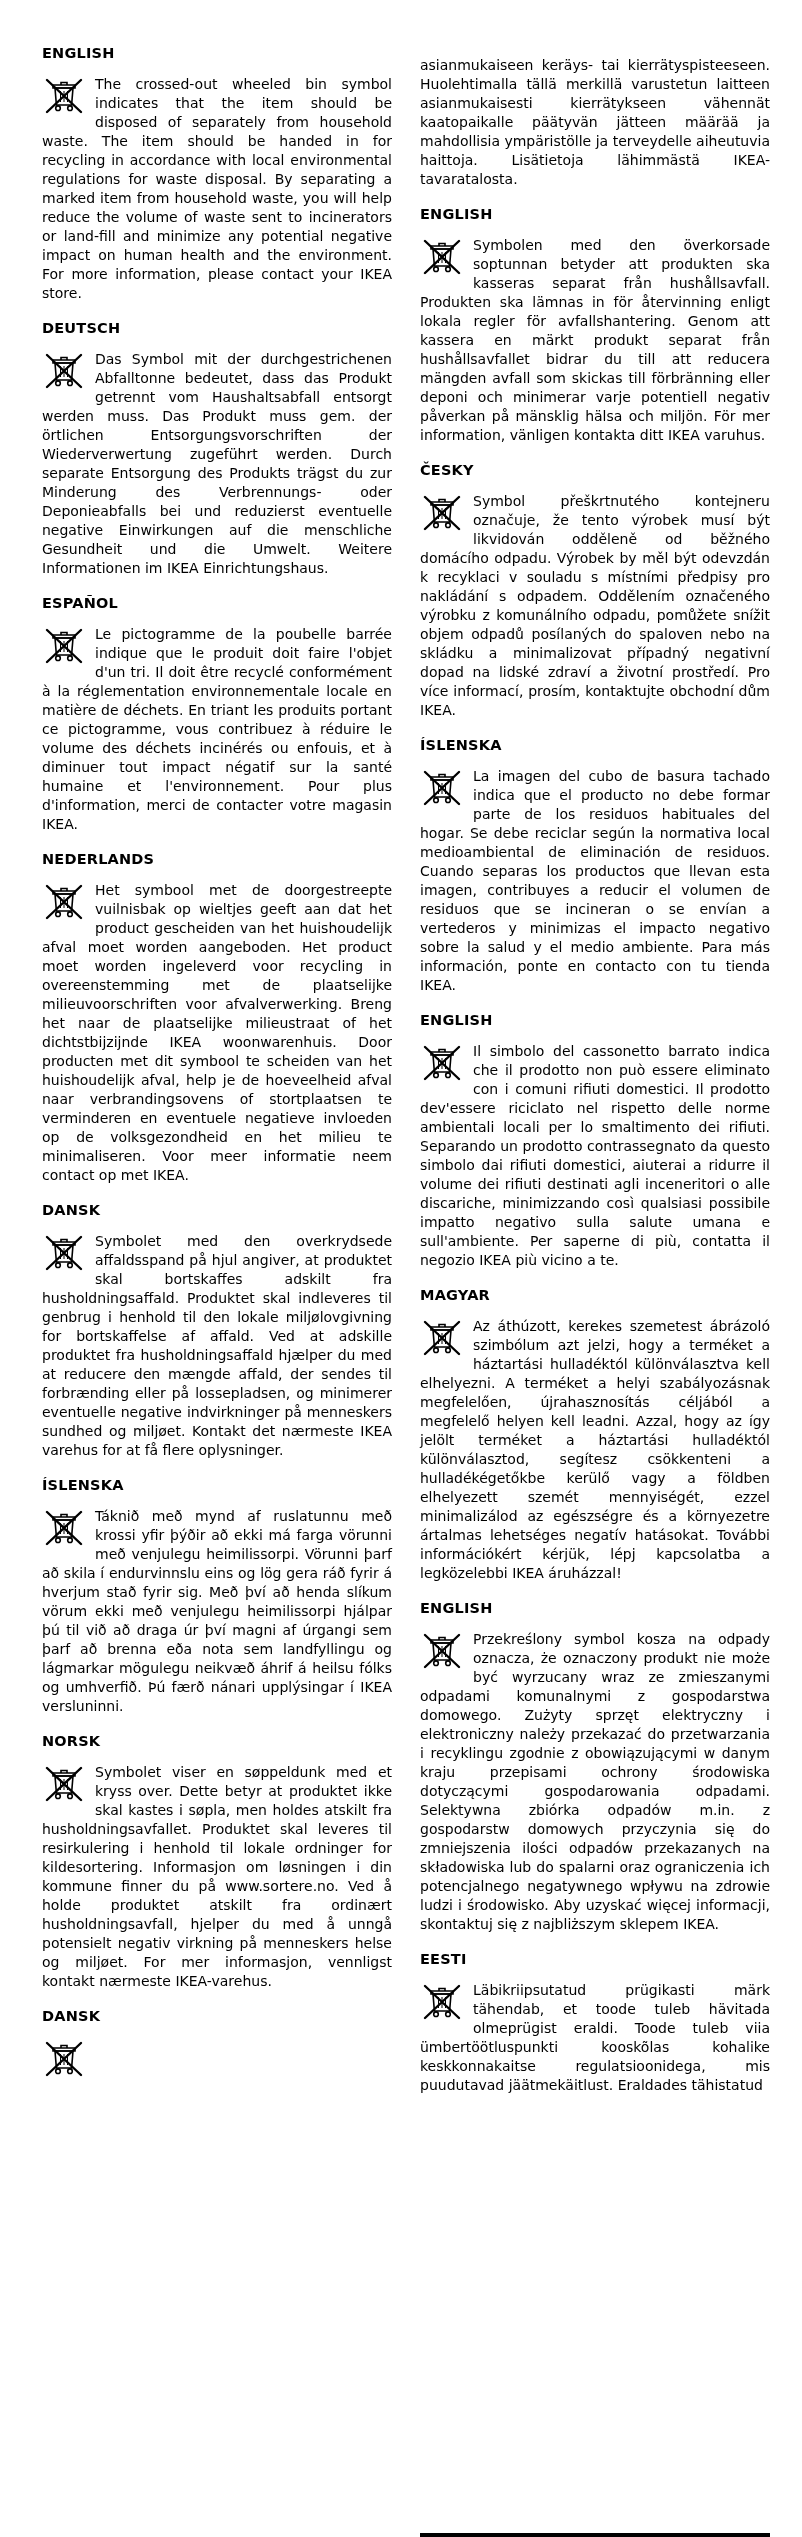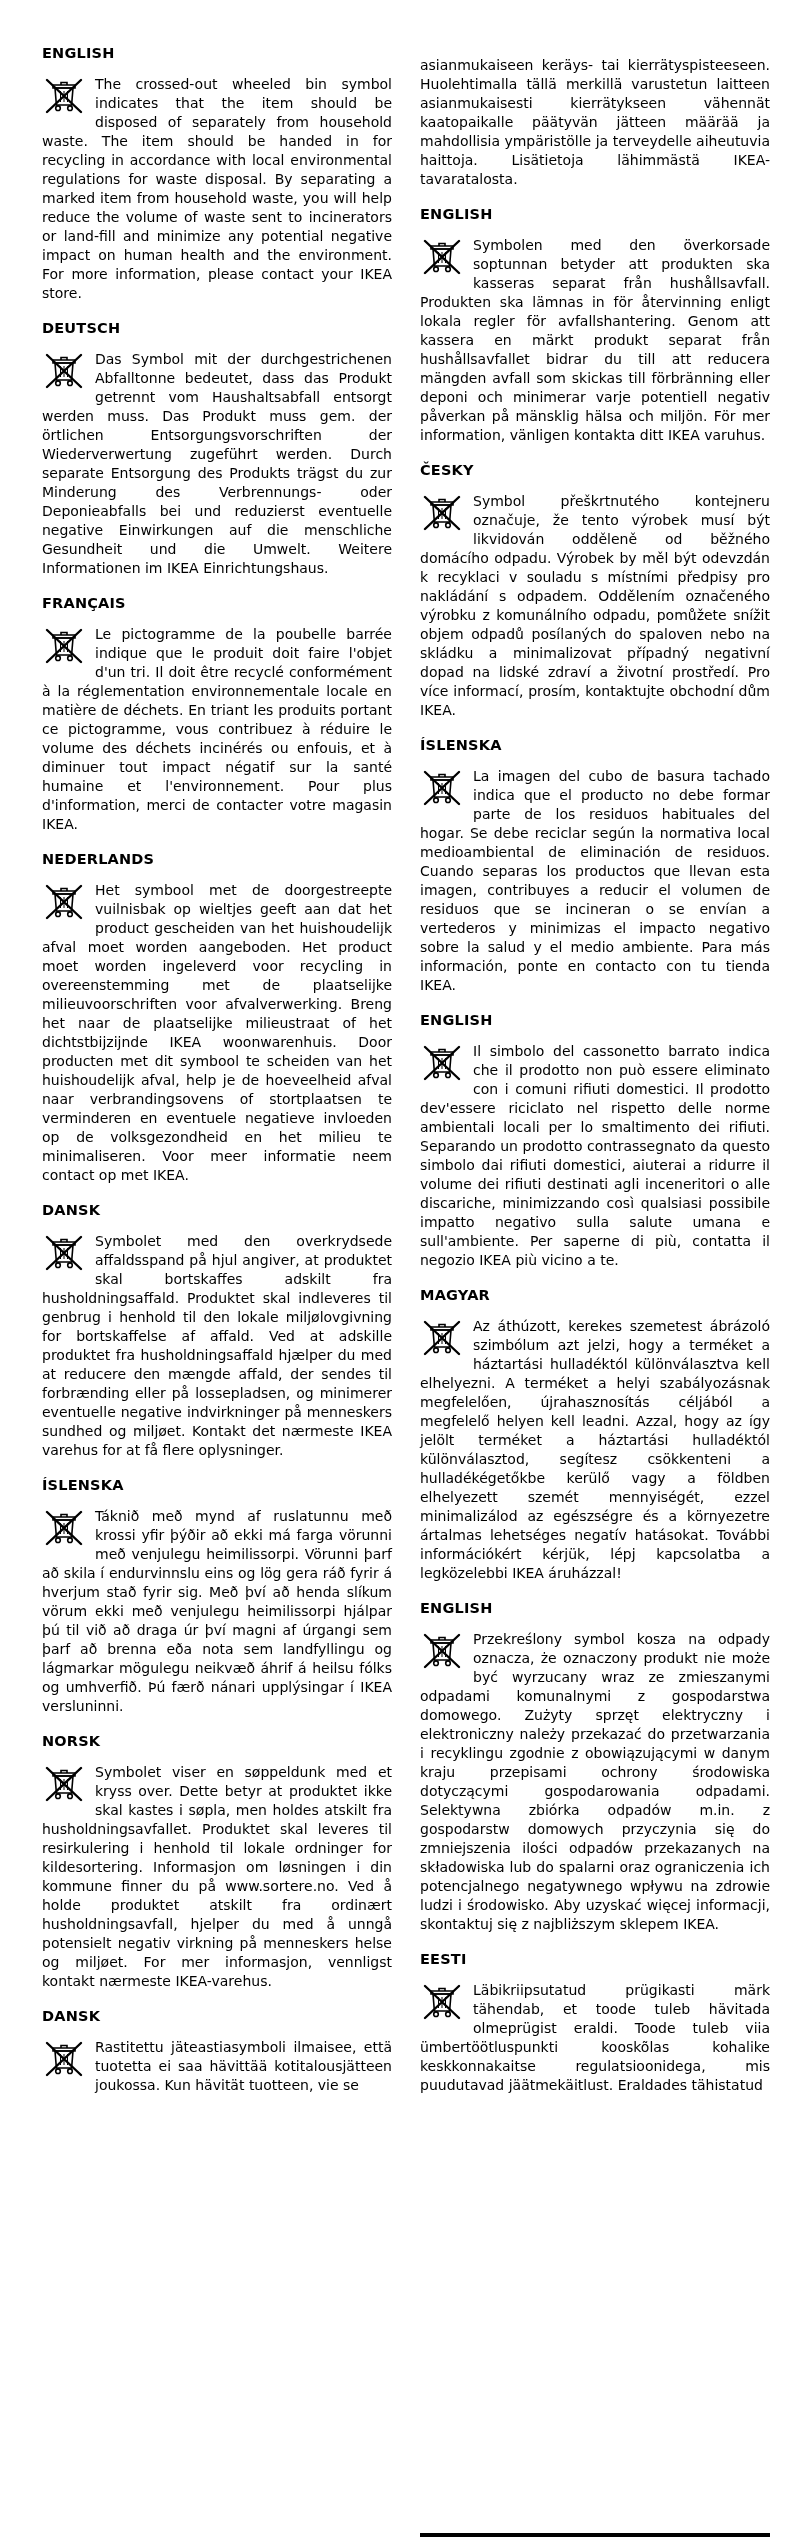--- a/index.html
+++ b/index.html
@@ -89,21 +89,21 @@
                 <path d="M18.5 14 L18.5 25 M22 14 L22 25 M25.5 14 L25.5 25"></path>
               </g>
               <g fill="none" stroke="#000" stroke-width="2.4" stroke-linecap="round">
                 <path d="M5 3 L39 35 M39 3 L5 35"></path>
               </g>
             </svg>
           </span><span>Das Symbol mit der durchgestrichenen Abfalltonne bedeutet, dass das Produkt getrennt vom Haushaltsabfall entsorgt werden muss. Das Produkt muss gem. der örtlichen Entsorgungsvorschriften der Wiederverwertung zugeführt werden. Durch separate Entsorgung des Produkts trägst du zur Minderung des Verbrennungs- oder Deponieabfalls bei und reduzierst eventuelle negative Einwirkungen auf die menschliche Gesundheit und die Umwelt. Weitere Informationen im IKEA Einrichtungshaus.</span></p>
     </section>
 
     <section class="sec">
-      <h2 class="lang">FRANÇAIS</h2>
+      <h2 class="lang">ESPAÑOL</h2>
       <p class="body"><span class="weee">
             <svg viewBox="0 0 44 40" width="44" height="40" xmlns="http://www.w3.org/2000/svg">
               <g fill="none" stroke="#000" stroke-width="1.6">
                 <path d="M13 11 L31 11 L29.6 28 L14.4 28 Z"></path>
                 <path d="M11 11 L33 11 L33 8 L11 8 Z"></path>
                 <path d="M19 8 L19 5.5 L25 5.5 L25 8"></path>
                 <circle cx="16" cy="31.2" r="2.3"></circle>
                 <circle cx="28" cy="31.2" r="2.3"></circle>
               </g>
               <g fill="none" stroke="#000" stroke-width="1">
@@ -211,21 +211,21 @@
                 <circle cx="16" cy="31.2" r="2.3"></circle>
                 <circle cx="28" cy="31.2" r="2.3"></circle>
               </g>
               <g fill="none" stroke="#000" stroke-width="1">
                 <path d="M18.5 14 L18.5 25 M22 14 L22 25 M25.5 14 L25.5 25"></path>
               </g>
               <g fill="none" stroke="#000" stroke-width="2.4" stroke-linecap="round">
                 <path d="M5 3 L39 35 M39 3 L5 35"></path>
               </g>
             </svg>
-          </span><span>Rastitettu jäteastiasymboli ilmaisee, että tuotetta ei saa hävittää kotitalousjätteen joukossa. Kun hävität tuotteen, vie se</span></p>
+          </span></p>
     </section>
 
   </div>
 
   <div class="col">
 
     <section class="sec">
       <p class="body"><span>asianmukaiseen keräys- tai kierrätyspisteeseen. Huolehtimalla tällä merkillä varustetun laitteen asianmukaisesti kierrätykseen vähennät kaatopaikalle päätyvän jätteen määrää ja mahdollisia ympäristölle ja terveydelle aiheutuvia haittoja. Lisätietoja lähimmästä IKEA-tavaratalosta.</span></p>
     </section>
 

